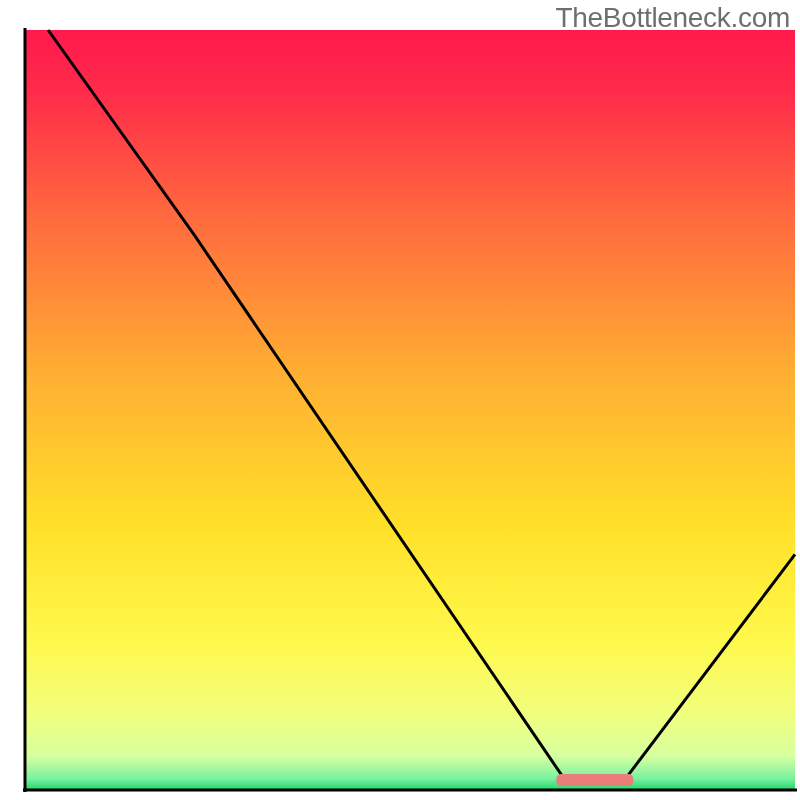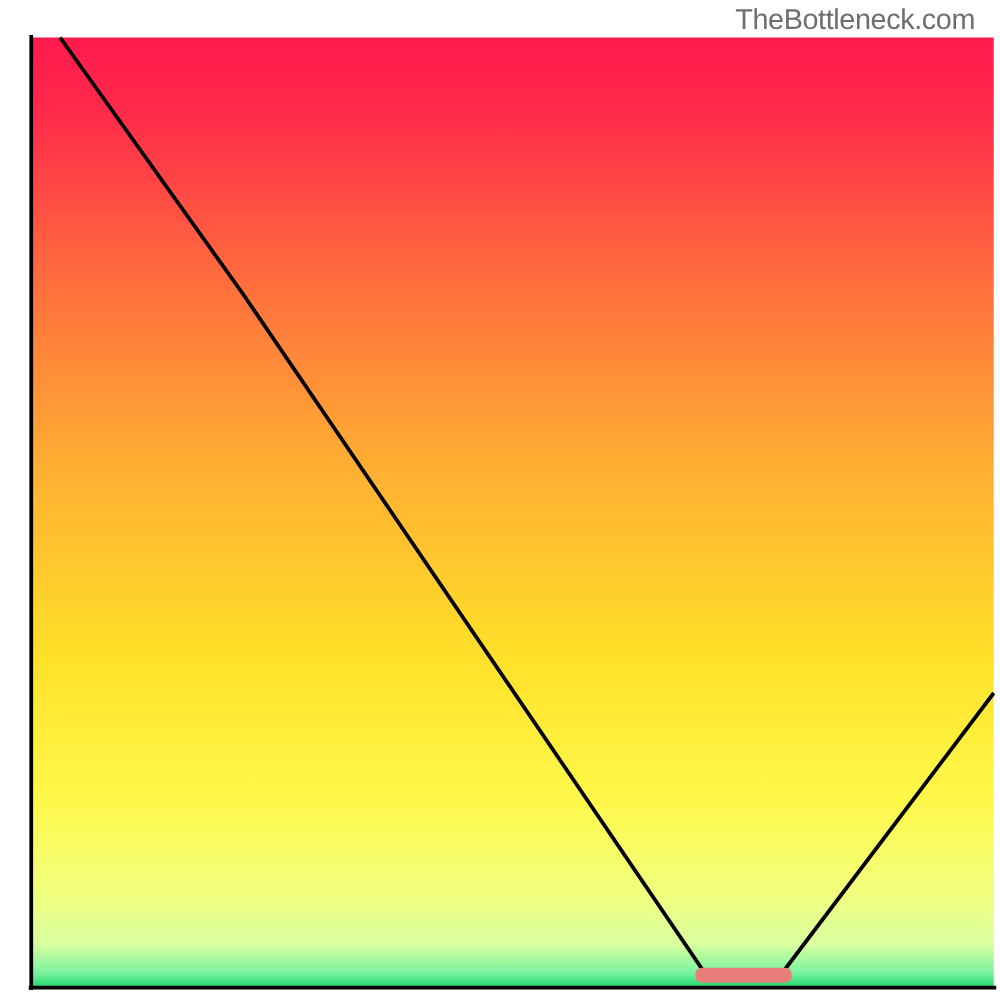--- a/index.html
+++ b/index.html
@@ -11,23 +11,23 @@
     font-family: Arial, Helvetica, sans-serif;
   }
   .container {
     position: relative;
     width: 800px;
     height: 800px;
   }
   .watermark {
     position: absolute;
     top: 2px;
-    right: 20px;
+    right: 10px;
     color: #6e6e6e;
-    font-size: 23px;
+    font-size: 28px;
     font-weight: 500;
     letter-spacing: -0.3px;
   }
   svg.chart {
     position: absolute;
     left: 0;
     top: 0;
     width: 800px;
     height: 800px;
     display: block;

